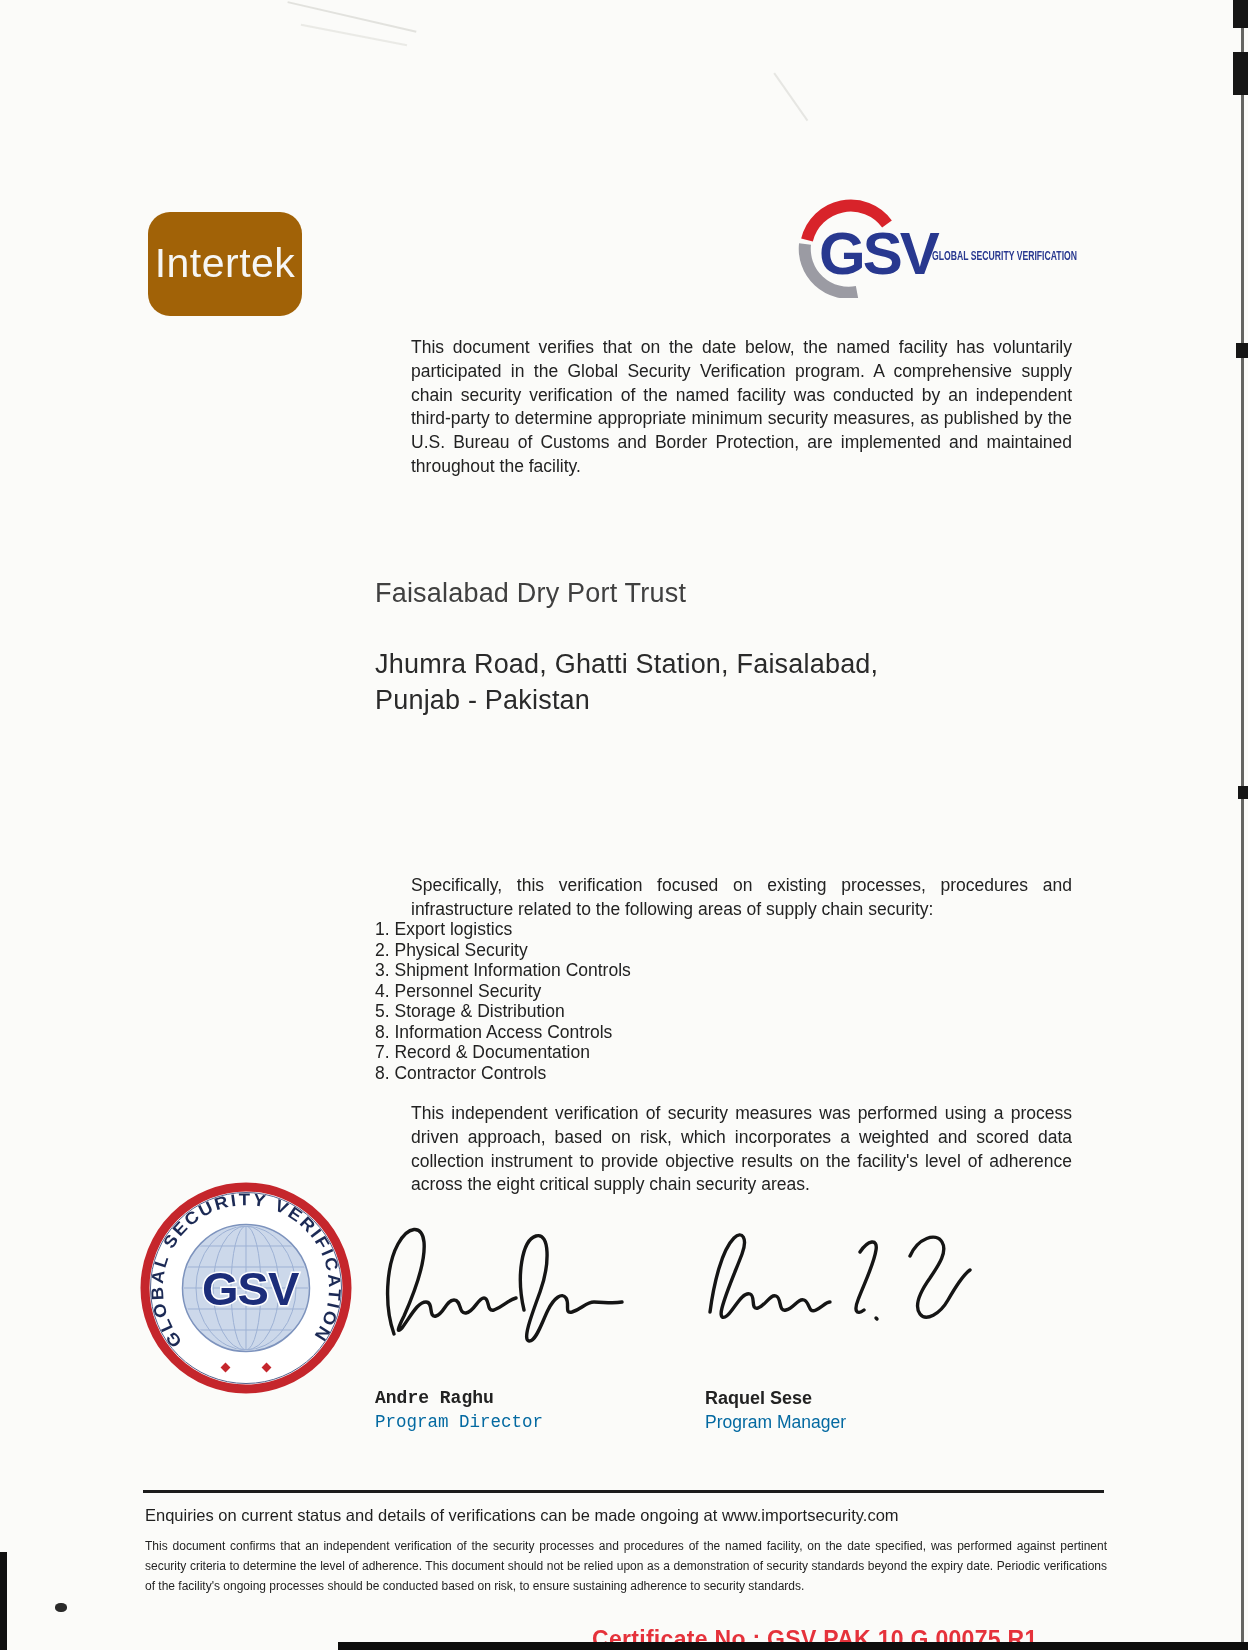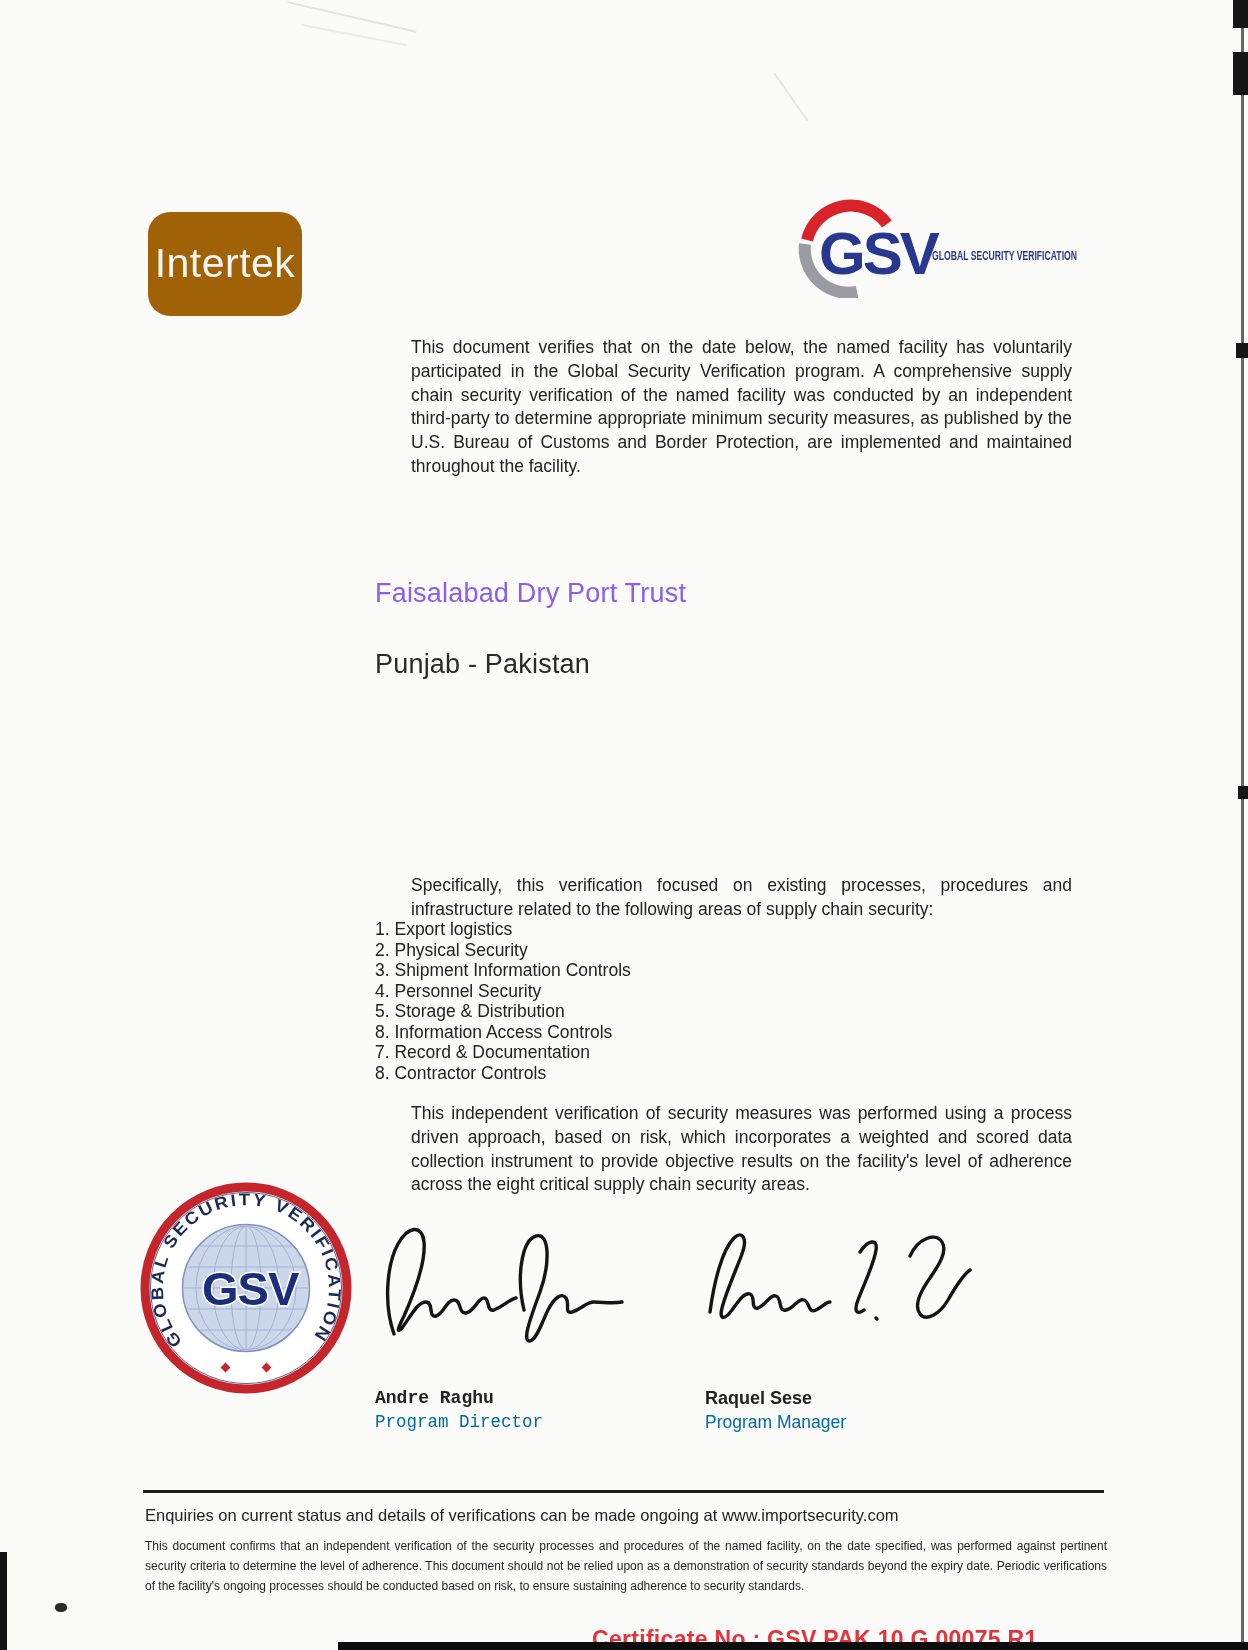--- a/index.html
+++ b/index.html
@@ -25,21 +25,21 @@
     margin-top:-2px;
   }
 
   
   .para{
     left:375px;width:661px;
     font-size:17.5px;line-height:23.8px;
     text-align:justify;color:#222;margin-left:36px;
   }
   .facility-name{
-    left:375px;top:578px;font-size:27px;color:#8b5cf6;letter-spacing:.2px;
+    left:375px;top:578px;font-size:27px;color:#404040;letter-spacing:.2px;
   }
   .facility-address{
     left:375px;top:646px;font-size:27px;line-height:36px;color:#2a2a2a;letter-spacing:.2px;
   }
   .dates{
     left:375px;top:818px;font-size:17.5px;line-height:23px;color:#222;
   }
   .arealist{
     left:375px;top:919px;font-size:17.5px;line-height:20.5px;color:#222;
   }
@@ -90,20 +90,21 @@
     <path d="M 12,42 A 45,45 0 0 1 92,26" fill="none" stroke="#d8232a" stroke-width="12" stroke-linecap="butt"></path>
     <path d="M 10,46 A 44,44 0 0 0 62,94" fill="none" stroke="#9b9ba3" stroke-width="12" stroke-linecap="butt"></path>
     <text x="24" y="76" font-family="Liberation Sans, sans-serif" font-size="60" font-weight="bold" letter-spacing="-3" fill="#28388f">GSV</text>
     <text x="137" y="62" font-family="Liberation Sans, sans-serif" font-size="13.5" font-weight="bold" fill="#28388f" textLength="145" lengthAdjust="spacingAndGlyphs">GLOBAL SECURITY VERIFICATION</text>
   </svg>
 
   <div class="abs para" style="top:336px;">This document verifies that on the date below, the named facility has voluntarily participated in the Global Security Verification program. A comprehensive supply chain security verification of the named facility was conducted by an independent third-party to determine appropriate minimum security measures, as published by the U.S. Bureau of Customs and Border Protection, are implemented and maintained throughout the facility.</div>
 
   <div class="abs facility-name">Faisalabad Dry Port Trust</div>
   <div class="abs facility-address">
+    <div>Jhumra Road, Ghatti Station, Faisalabad,</div>
     <div>Punjab - Pakistan</div>
   </div>
 
 
   <div class="abs para" style="top:874px;">Specifically, this verification focused on existing processes, procedures and infrastructure related to the following areas of supply chain security:</div>
 
   <div class="abs arealist">
     <div>1. Export logistics</div>
     <div>2. Physical Security</div>
     <div>3. Shipment Information Controls</div>

